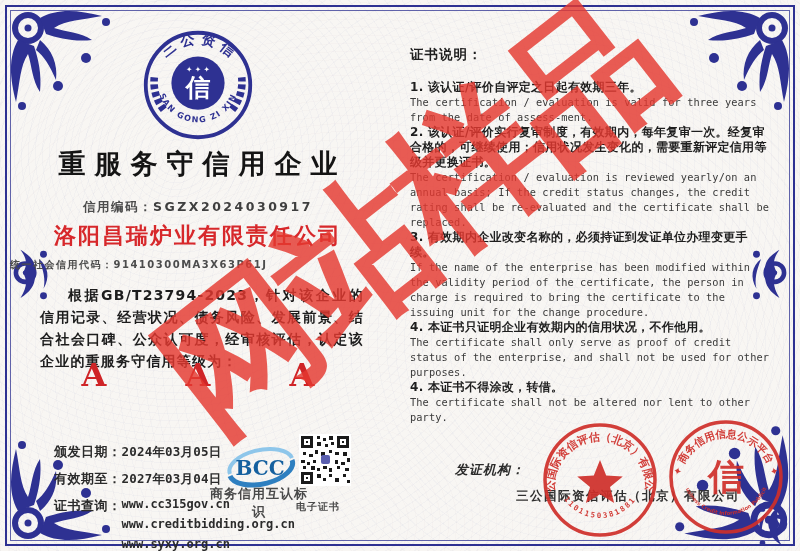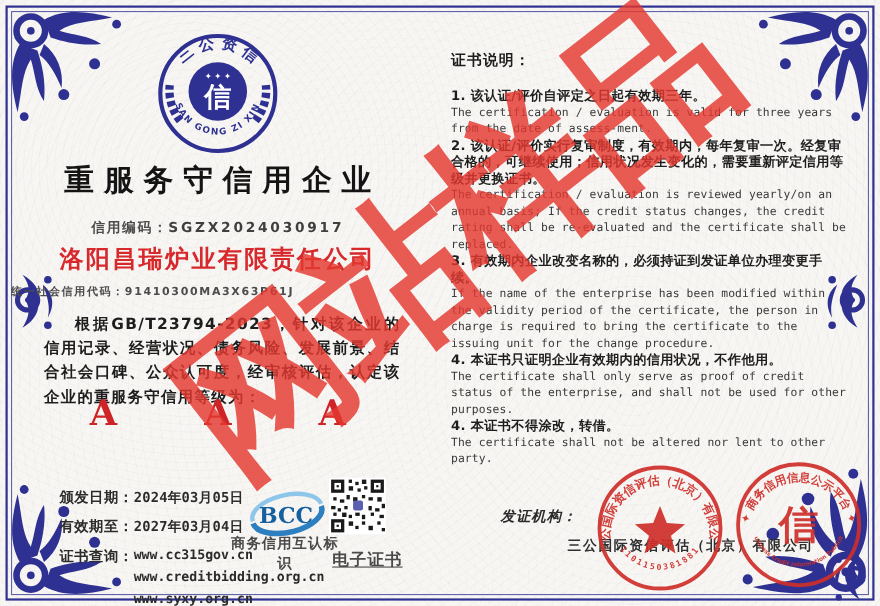--- a/index.html
+++ b/index.html
@@ -65,22 +65,22 @@
   .meta-row .lbl{letter-spacing:.5px;}
   .meta-row .val{font-family:"DejaVu Sans Mono", monospace;font-size:12.5px;letter-spacing:.2px;}
   .query{display:flex;}
   .urls{display:flex;flex-direction:column;gap:6px;}
   .urls span{font-family:"DejaVu Sans Mono", monospace;font-size:12px;font-weight:bold;color:#2b2b2b;}
 
   .bcc{position:absolute;left:222px;top:444px;width:76px;height:46px;}
   .bcc-caption{position:absolute;left:204px;top:485px;width:110px;text-align:center;
     font-size:13px;font-weight:bold;color:#4a4a4a;letter-spacing:1px;}
   .qr{position:absolute;left:299px;top:434px;width:52px;height:52px;}
-  .qr-caption{position:absolute;left:296px;top:500px;width:70px;text-align:right;
-    font-size:15px;font-weight:bold;color:#4a4a4a;letter-spacing:1px;text-decoration:underline;}
+  .qr-caption{position:absolute;left:296px;top:500px;width:70px;text-align:left;
+    font-size:10px;font-weight:bold;color:#4a4a4a;letter-spacing:1px;}
 
   
   .notes{position:absolute;left:410px;top:46px;width:362px;}
   .notes-title{font-size:13.5px;font-weight:bold;color:#1e1e1e;letter-spacing:1px;margin-bottom:16px;}
   .note-zh{font-size:12px;font-weight:bold;color:#1e1e1e;line-height:15px;letter-spacing:.3px;}
   .note-en{font-family:"DejaVu Sans Mono", monospace;font-size:10.3px;color:#3a3a3a;line-height:15px;letter-spacing:.1px;}
 
   .issuer-label{position:absolute;left:455px;top:461px;font-size:13px;font-weight:bold;color:#2b2b2b;letter-spacing:1px;font-style:italic;}
   .issuer-line1{position:absolute;left:563px;top:461px;font-size:13.5px;font-weight:bold;color:#2f2f2f;letter-spacing:3.5px;white-space:nowrap;}
   .issuer-line2{position:absolute;left:516px;top:488px;font-size:12.5px;font-weight:bold;color:#2f2f2f;letter-spacing:1.5px;white-space:nowrap;}

